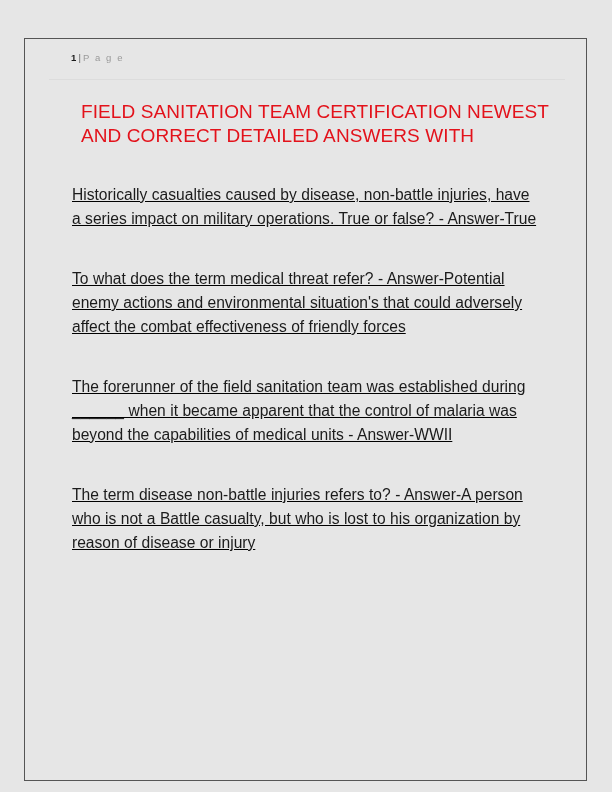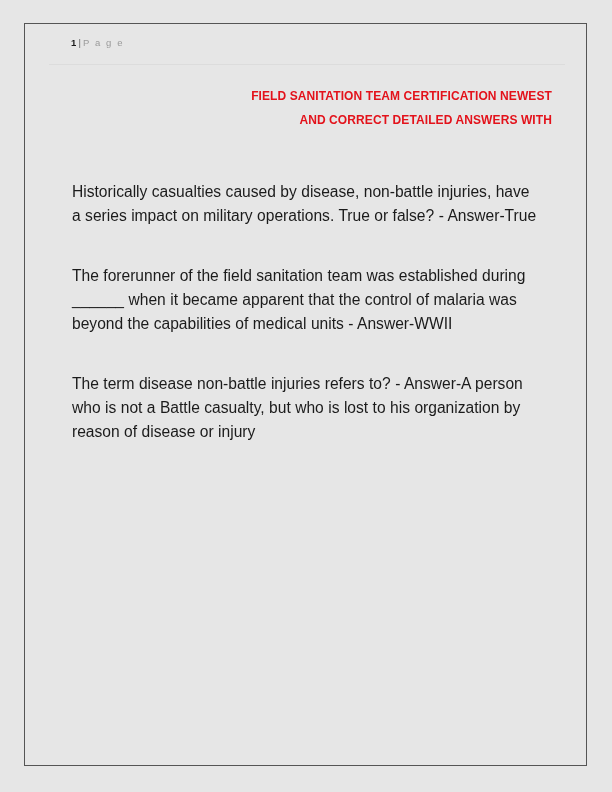--- a/index.html
+++ b/index.html
@@ -10,21 +10,21 @@
     width: 612px;
     height: 792px;
     background: #e6e6e6;
     font-family: "Liberation Sans", sans-serif;
     overflow: hidden;
   }
 
   .page-sheet {
     position: absolute;
     left: 24px;
-    top: 23px;
+    top: 38px;
     width: 563px;
     height: 743px;
     box-sizing: border-box;
     border: 1px solid #555555;
     background: #e6e6e6;
   }
 
   .page-inner {
     position: absolute;
     left: 0;
@@ -62,36 +62,37 @@
   .header-rule {
     height: 1px;
     background: #dcdcdc;
     margin: 3px 0 0 -22px;
     width: 516px;
   }
 
   
   .doc-title {
     margin: 20px 10px 0 10px;
-    text-align: right;
+    text-align: left;
     color: #e3121b;
-    font-weight: bold;
-    font-size: 12px;
+    font-weight: normal;
+    font-size: 19px;
     line-height: 23.5px;
     letter-spacing: 0.1px;
   }
   .doc-title .tline {
     display: block;
   }
 
   
   .body-block {
-    margin-top: 48px;
+    margin-top: 36px;
     margin-left: 1px;
     width: 470px;
+    text-decoration: underline;
   }
   .qa-para {
     font-size: 15.6px;
     line-height: 24px;
     color: #1b1b1b;
     margin: 0 0 36px 0;
     text-align: left;
     word-spacing: 0.1px;
   }
   .qa-para:last-child {
@@ -109,18 +110,19 @@
     </div>
     <div class="header-rule"></div>
 
     <div class="doc-title">
       <span class="tline">FIELD SANITATION TEAM CERTIFICATION NEWEST</span>
       <span class="tline">AND CORRECT DETAILED ANSWERS WITH</span>
     </div>
 
     <div class="body-block">
       <p class="qa-para">Historically casualties caused by disease, non-battle injuries, have a series impact on military operations. True or false? - Answer-True</p>
+      <p class="qa-para">To what does the term medical threat refer? - Answer-Potential enemy actions and environmental situation's that could adversely affect the combat effectiveness of friendly forces</p>
       <p class="qa-para">The forerunner of the field sanitation team was established during ______ when it became apparent that the control of malaria was beyond the capabilities of medical units - Answer-WWII</p>
       <p class="qa-para">The term disease non-battle injuries refers to? - Answer-A person who is not a Battle casualty, but who is lost to his organization by reason of disease or injury</p>
     </div>
 
   </div>
 </div>
 
 </body></html>

